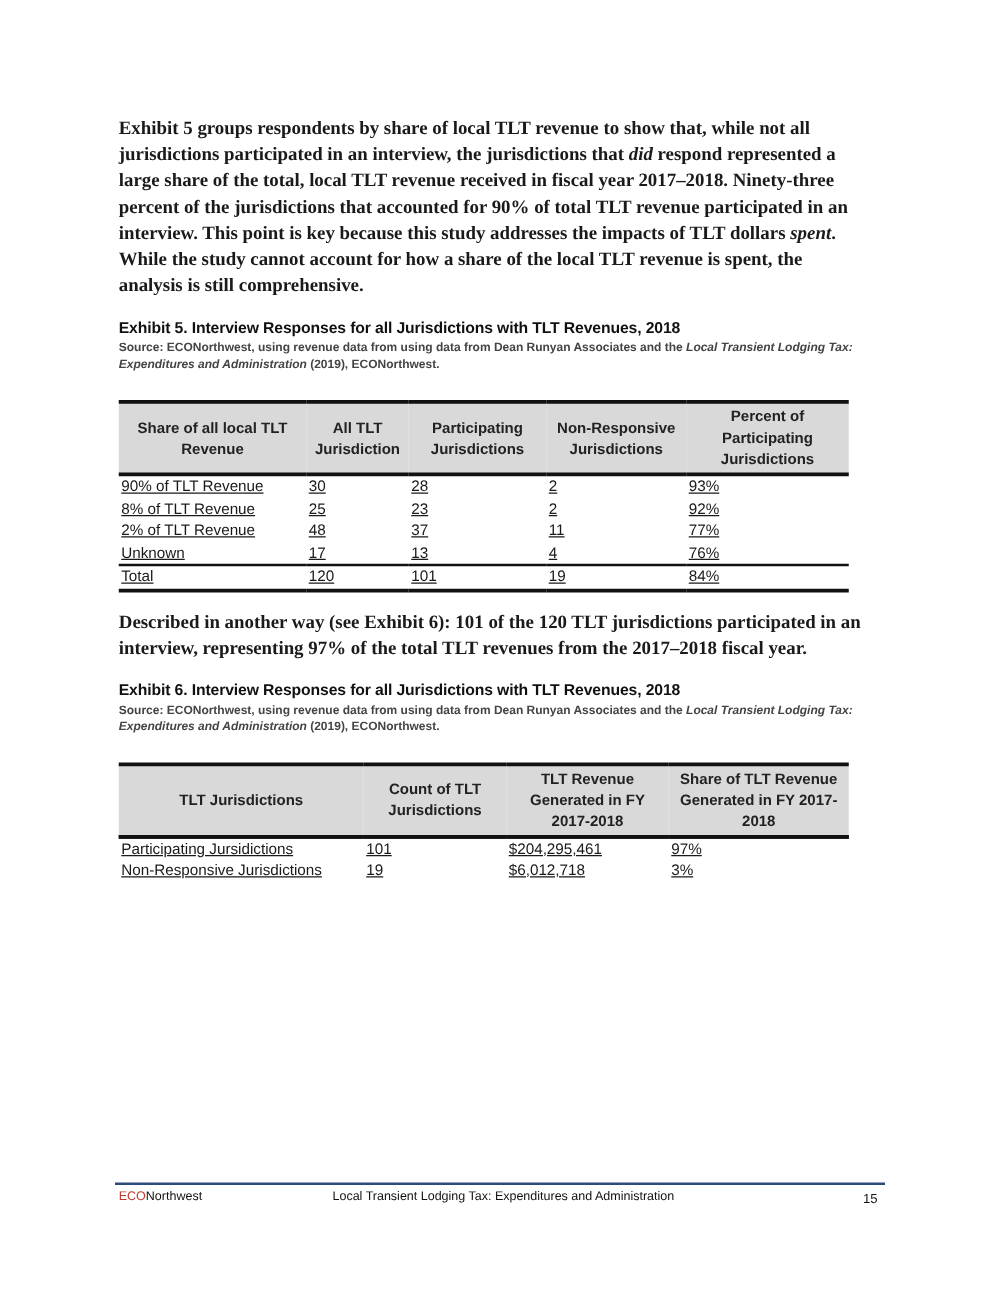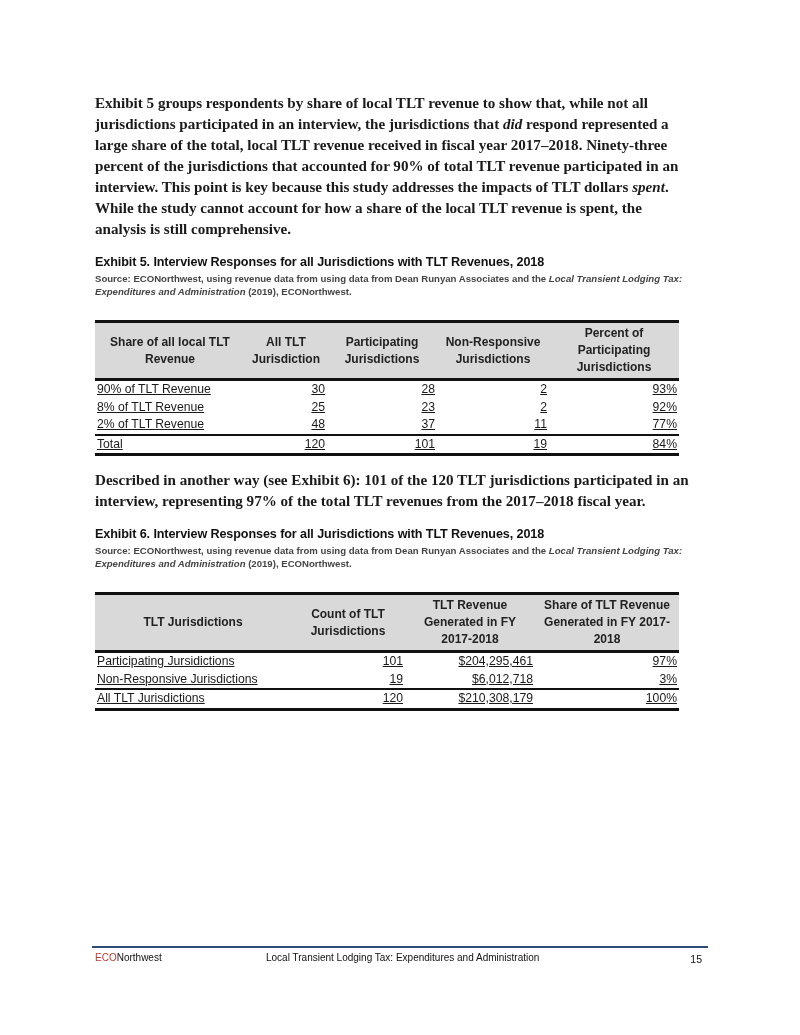--- a/index.html
+++ b/index.html
@@ -8,21 +8,21 @@
     .para { font-family: "Liberation Serif", serif; font-size: 15.1px; line-height: 21px; margin: 0; font-weight: bold; }
     .para em { font-style: italic; }
     .p1 { margin-bottom: 15px; }
     .exhibit-title { font-family: "Liberation Sans", sans-serif; font-size: 12.6px; font-weight: bold; margin: 0 0 3px 0; color: #111; letter-spacing: -0.1px; }
     .exhibit-source { font-family: "Liberation Sans", sans-serif; font-size: 9.6px; line-height: 13px; color: #444; margin: 0; font-weight: bold; }
     .exhibit-source em { font-style: italic; }
     table { border-collapse: collapse; font-family: "Liberation Sans", sans-serif; font-size: 12.2px; color: #1a1a1a; }
     th { background: #d9d9d9; font-weight: bold; font-size: 12px; line-height: 17px; text-align: center; padding: 2px 4px; color: #222; }
     thead tr { border-top: 3px solid #111; border-bottom: 3px solid #111; }
     td { padding: 0 2px; line-height: 17.5px; text-decoration: underline; }
-    td.num { text-align: right; }
+    td.num { }
     tr.total { border-top: 2px solid #111; border-bottom: 3px solid #111; }
     .t5 { margin-top: 22px; width: 584px; }
     .t6 { margin-top: 22px; width: 584px; }
     .p2 { margin-top: 14px; margin-bottom: 15px; }
     .footer { position: absolute; left: 92px; top: 946px; width: 616px; border-top: 2px solid #2e4a7d; font-family: "Liberation Sans", sans-serif; font-size: 10px; color: #111; }
     .footer .brand { position: absolute; left: 3px; top: 4px; }
     .footer .brand .econ { color: #c0392b; }
     .footer .doc { position: absolute; left: 174px; top: 4px; }
     .footer .pg { position: absolute; right: 6px; top: 5px; font-size: 10.5px; }
   </style>
@@ -67,20 +67,27 @@
         <td class="num">2</td>
         <td class="num">92%</td>
       </tr>
       <tr>
         <td>2% of TLT Revenue</td>
         <td class="num">48</td>
         <td class="num">37</td>
         <td class="num">11</td>
         <td class="num">77%</td>
       </tr>
+      <tr>
+        <td>Unknown</td>
+        <td class="num">17</td>
+        <td class="num">13</td>
+        <td class="num">4</td>
+        <td class="num">76%</td>
+      </tr>
       <tr class="total">
         <td>Total</td>
         <td class="num">120</td>
         <td class="num">101</td>
         <td class="num">19</td>
         <td class="num">84%</td>
       </tr>
     </tbody>
   </table>
 
@@ -110,26 +117,20 @@
         <td class="num">101</td>
         <td class="num">$204,295,461</td>
         <td class="num">97%</td>
       </tr>
       <tr>
         <td>Non-Responsive Jurisdictions</td>
         <td class="num">19</td>
         <td class="num">$6,012,718</td>
         <td class="num">3%</td>
       </tr>
-      <tr class="total">
-        <td>All TLT Jurisdictions</td>
-        <td class="num">120</td>
-        <td class="num">$210,308,179</td>
-        <td class="num">100%</td>
-      </tr>
     </tbody>
   </table>
 </div>
 
 <div class="footer">
   <span class="brand"><span class="econ">ECO</span><span>Northwest</span></span>
   <span class="doc">Local Transient Lodging Tax: Expenditures and Administration</span>
   <span class="pg">15</span>
 </div>
 

